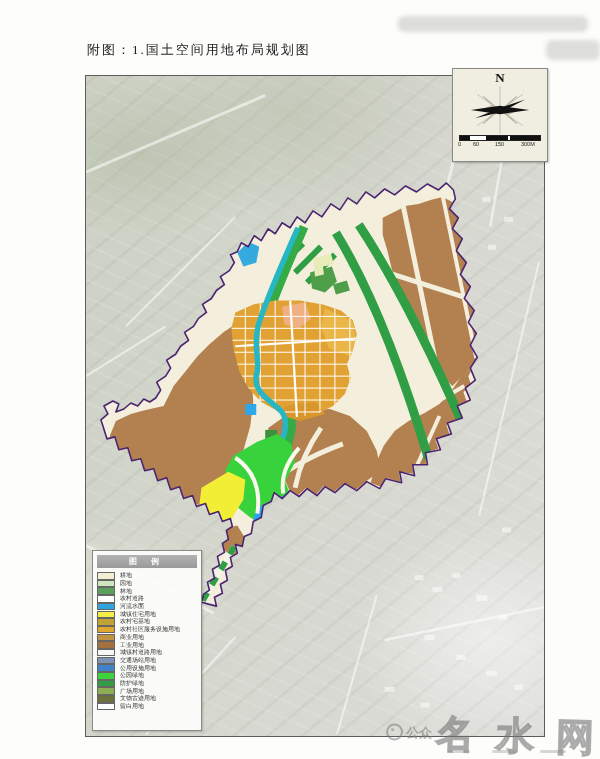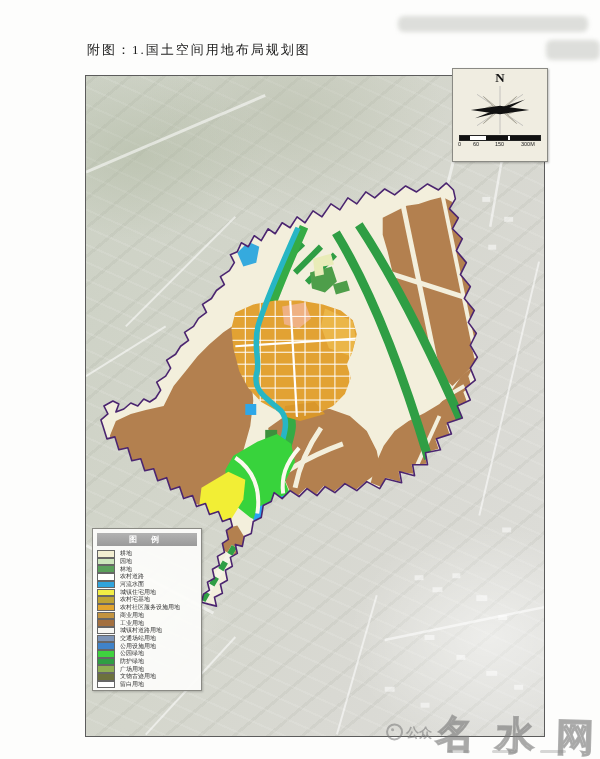--- a/index.html
+++ b/index.html
@@ -24,22 +24,22 @@
        repeating-linear-gradient(-40deg, rgba(120,125,110,.08) 0 3px, rgba(0,0,0,0) 3px 22px),
        linear-gradient(115deg,#ccd1c4,#d4d6cc 45%,#d9d9d3 70%,#dededa);}
   .map-panel > svg{position:absolute;left:0;top:0;}
   .compass-box{position:absolute;left:366px;top:-8px;width:94px;height:92px;background:#f0ede1;
                border:1px solid #8a8a84;box-shadow:1px 1px 2px rgba(0,0,0,.25);text-align:center;}
   .north{font-size:13px;font-weight:bold;color:#111;line-height:14px;margin-top:2px;font-family:"Liberation Serif",serif;}
   .scalebar{position:absolute;left:6px;top:66px;width:82px;height:14px;}
   .scalebar .bar{display:flex;height:4px;border:1px solid #222;}
   .seg{height:100%;}
   .tick{position:absolute;top:6px;font-size:5.5px;color:#222;font-family:"Liberation Sans",sans-serif;}
-  .legend{position:absolute;left:6px;top:452px;width:100px;background:rgba(252,252,250,.95);
-          border:1px solid #8a8a84;padding:4px 4px 2px 4px;box-shadow:1px 1px 2px rgba(0,0,0,.2);}
+  .legend{position:absolute;left:6px;top:474px;width:100px;background:rgba(252,252,250,.95);
+          border:1px solid #8a8a84;padding:4px 4px 20px 4px;box-shadow:1px 1px 2px rgba(0,0,0,.2);}
   .legend-title{height:13px;background:linear-gradient(#b2b2b2,#9a9a9a);color:#fff;font-size:8px;
           letter-spacing:6px;text-align:center;line-height:13px;font-weight:bold;margin-bottom:4px;
           font-family:"Liberation Sans",sans-serif;}
   .legend-row{display:flex;align-items:center;height:7.7px;}
   .legend-chip{width:16px;height:5.5px;border:0.5px solid #666;margin-right:5px;flex:none;}
   .legend-label{font-size:6px;color:#333;white-space:nowrap;font-family:"Liberation Sans",sans-serif;}
   .map-caption{position:absolute;right:6px;bottom:8px;font-size:11.5px;font-weight:bold;color:#14143a;
           letter-spacing:1px;text-shadow:0 0 3px #fff,0 0 2px #fff,1px 1px 0 #fff;white-space:nowrap;}
   .watermark{position:absolute;left:386px;top:710px;width:214px;height:49px;display:flex;
           align-items:center;transform:rotate(1.5deg);pointer-events:none;}

